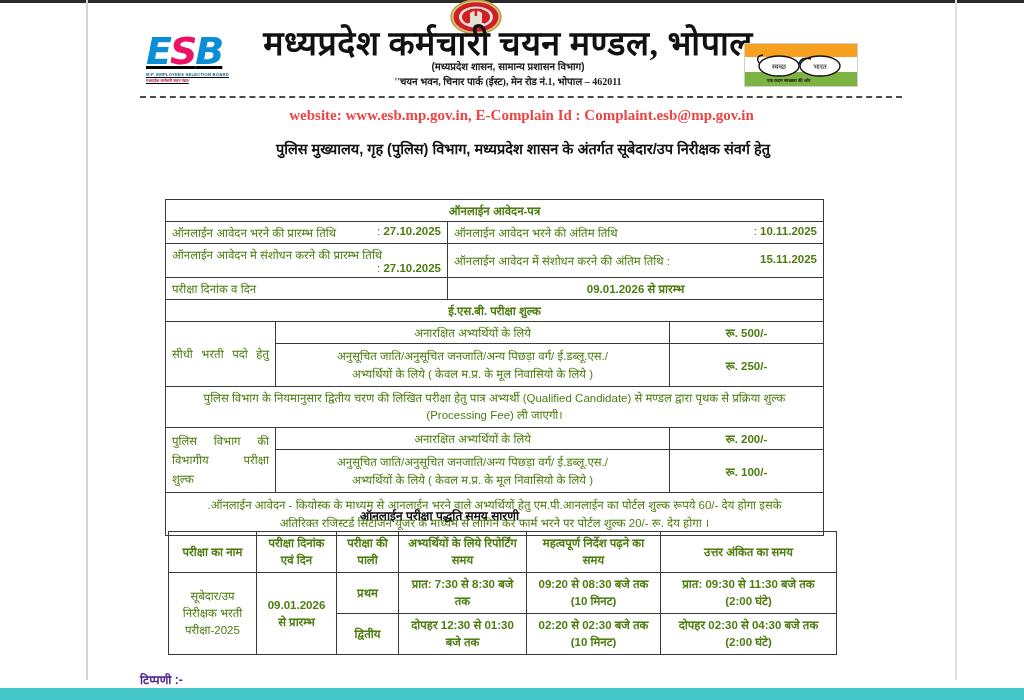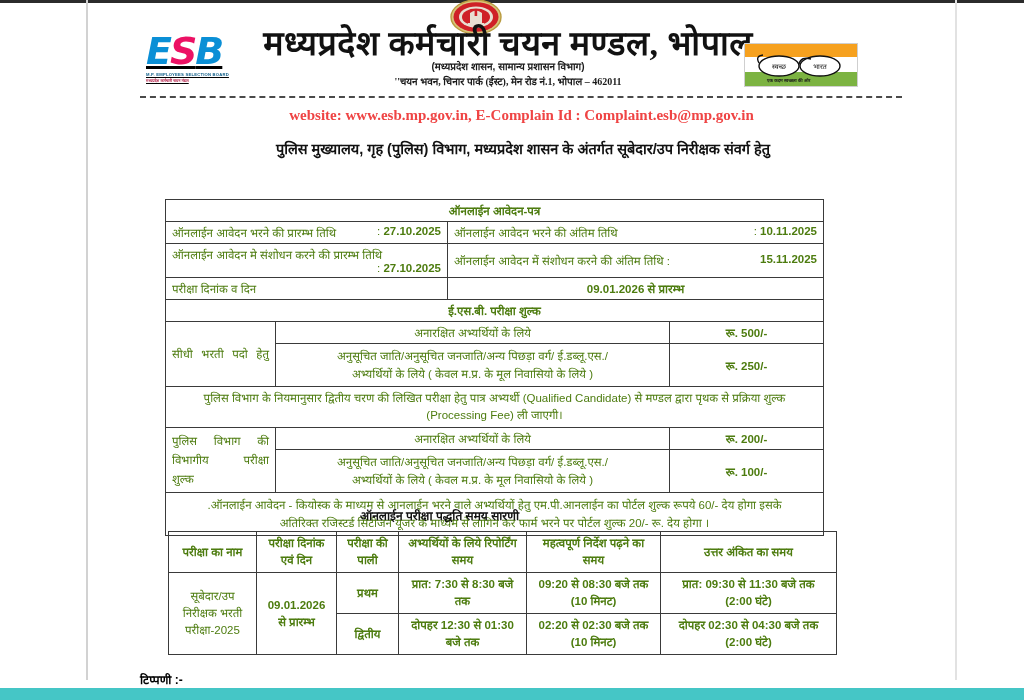--- a/index.html
+++ b/index.html
@@ -275,21 +275,21 @@
     text-align: center;
   }
   .t2 td.hd { font-weight: bold; }
 
   .remark {
     position: absolute;
     left: 52px;
     top: 668px;
     font-size: 12px;
     font-weight: bold;
-    color: #000000;
+    color: #4c1d95;
   }
   .remark-item {
     position: absolute;
     left: 95px;
     top: 690px;
     font-size: 11.5px;
     color: #111;
     white-space: nowrap;
   }
   .remark-num {

